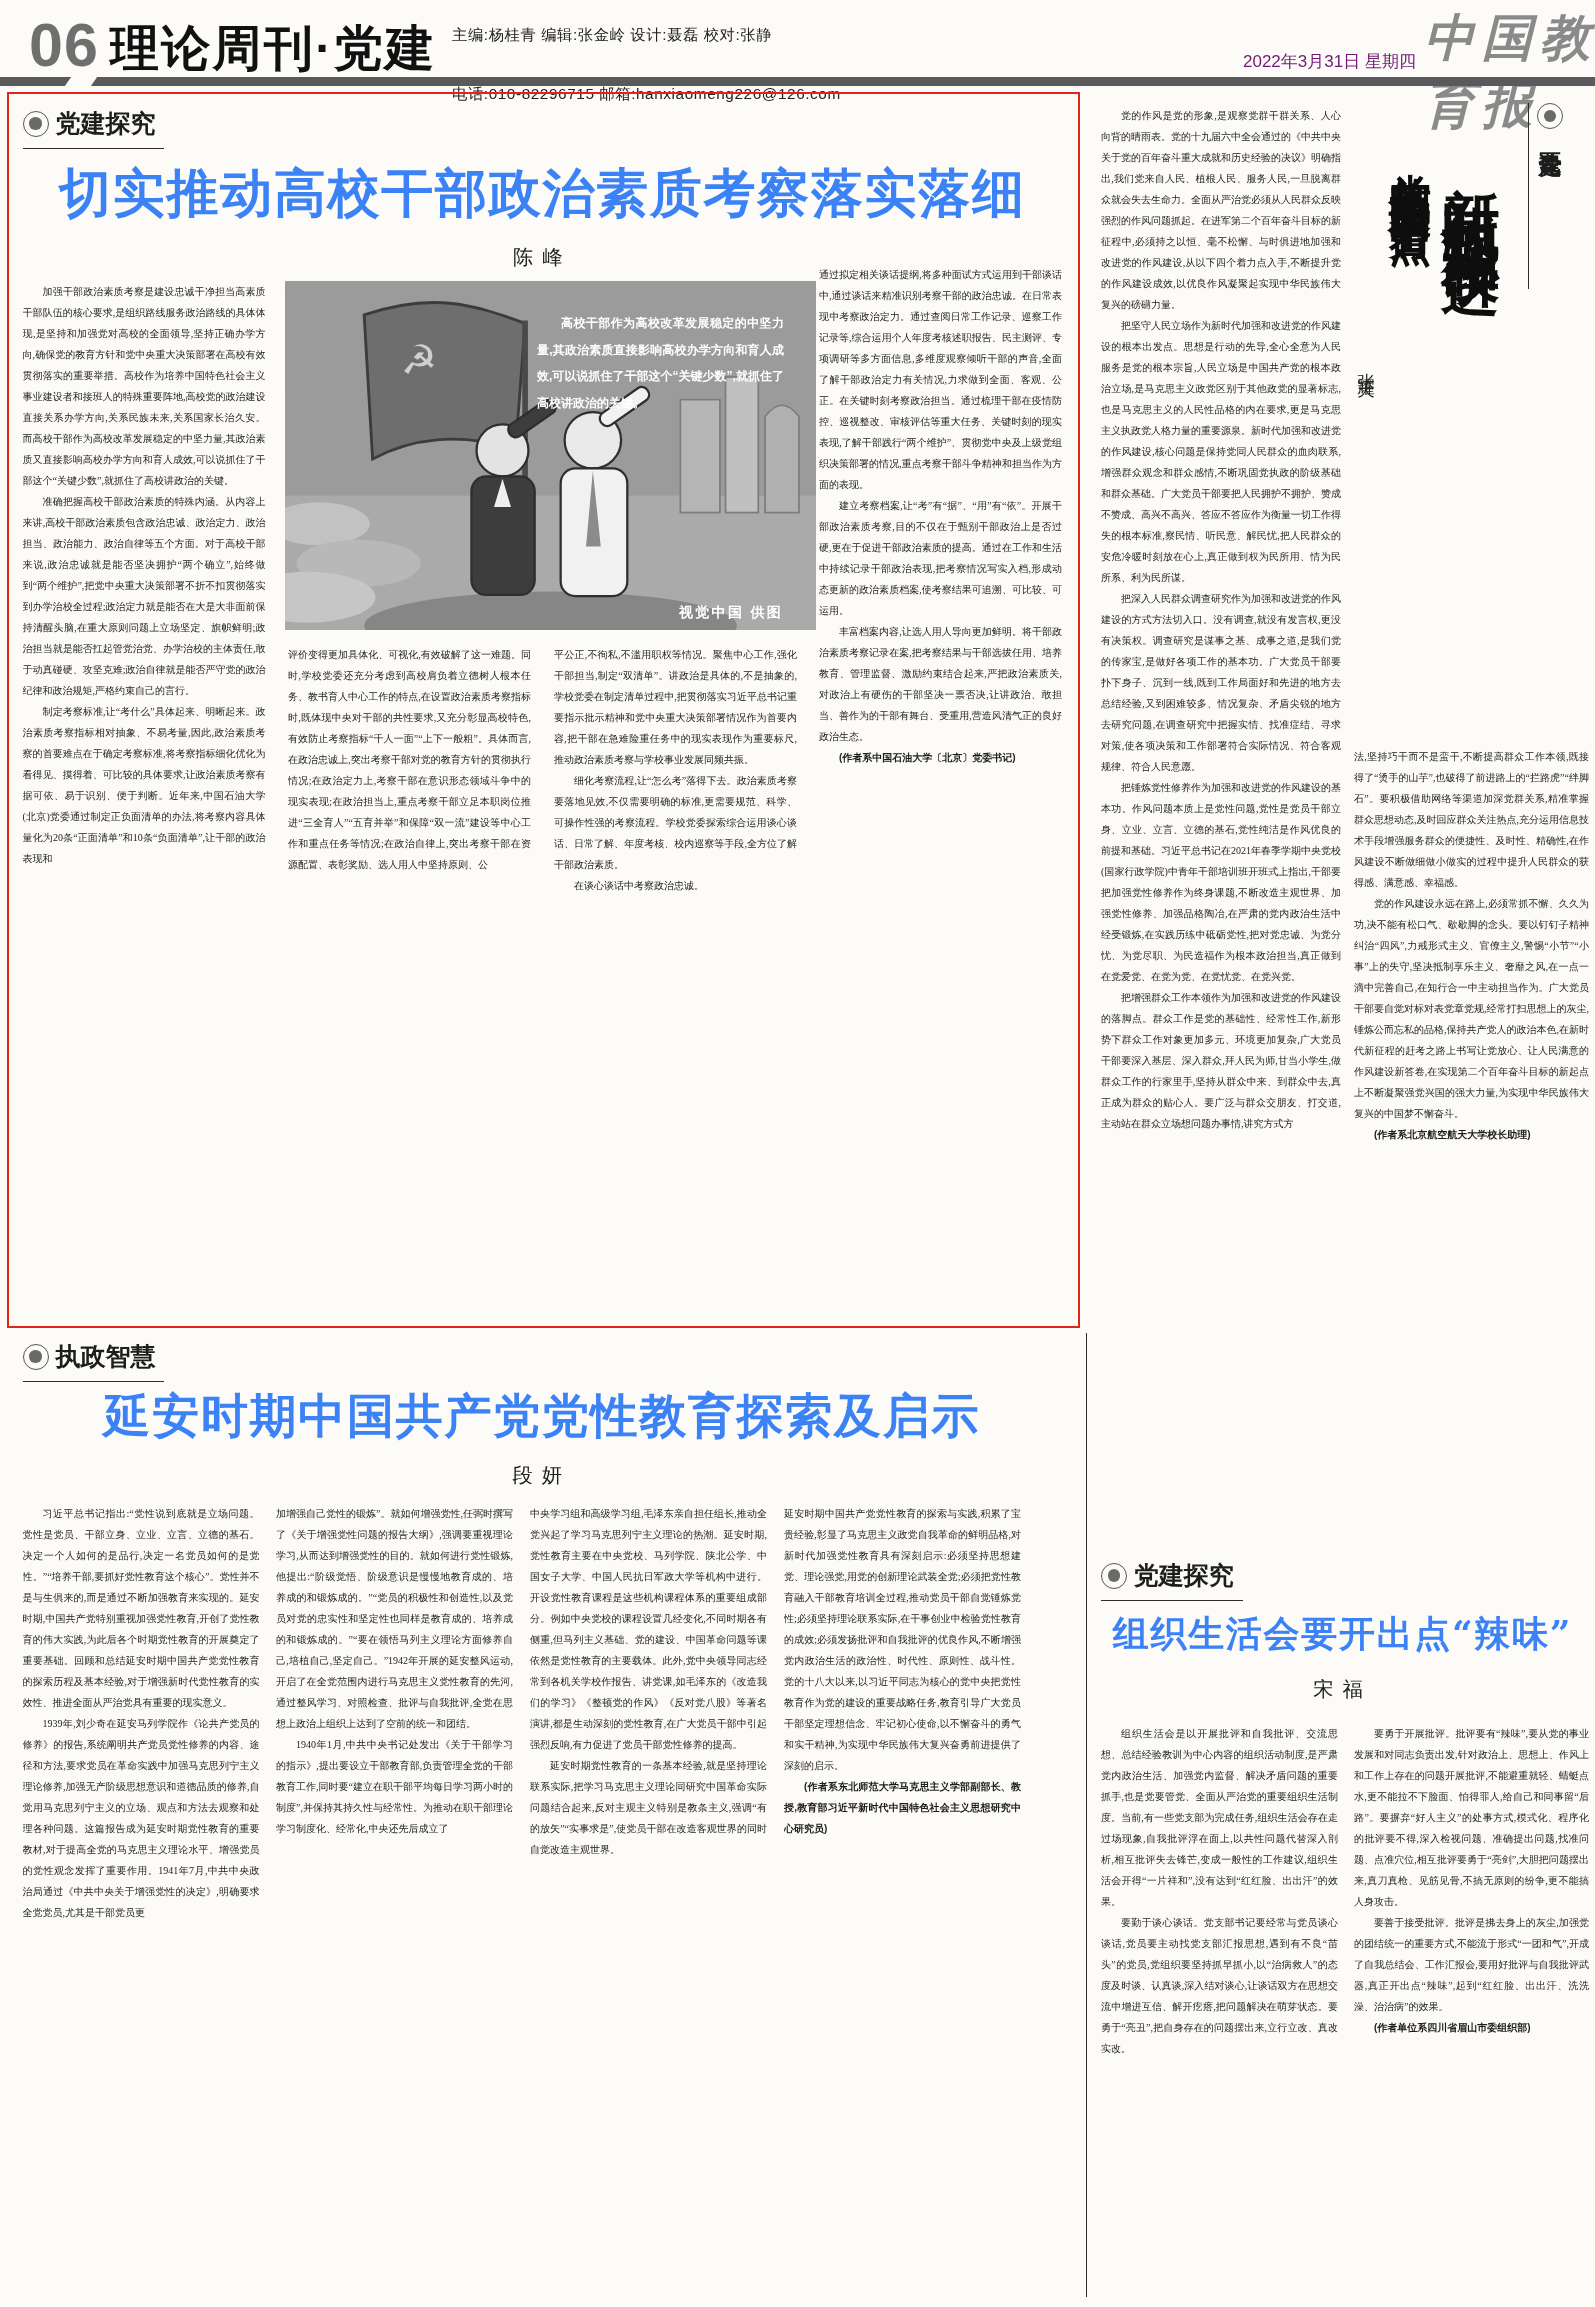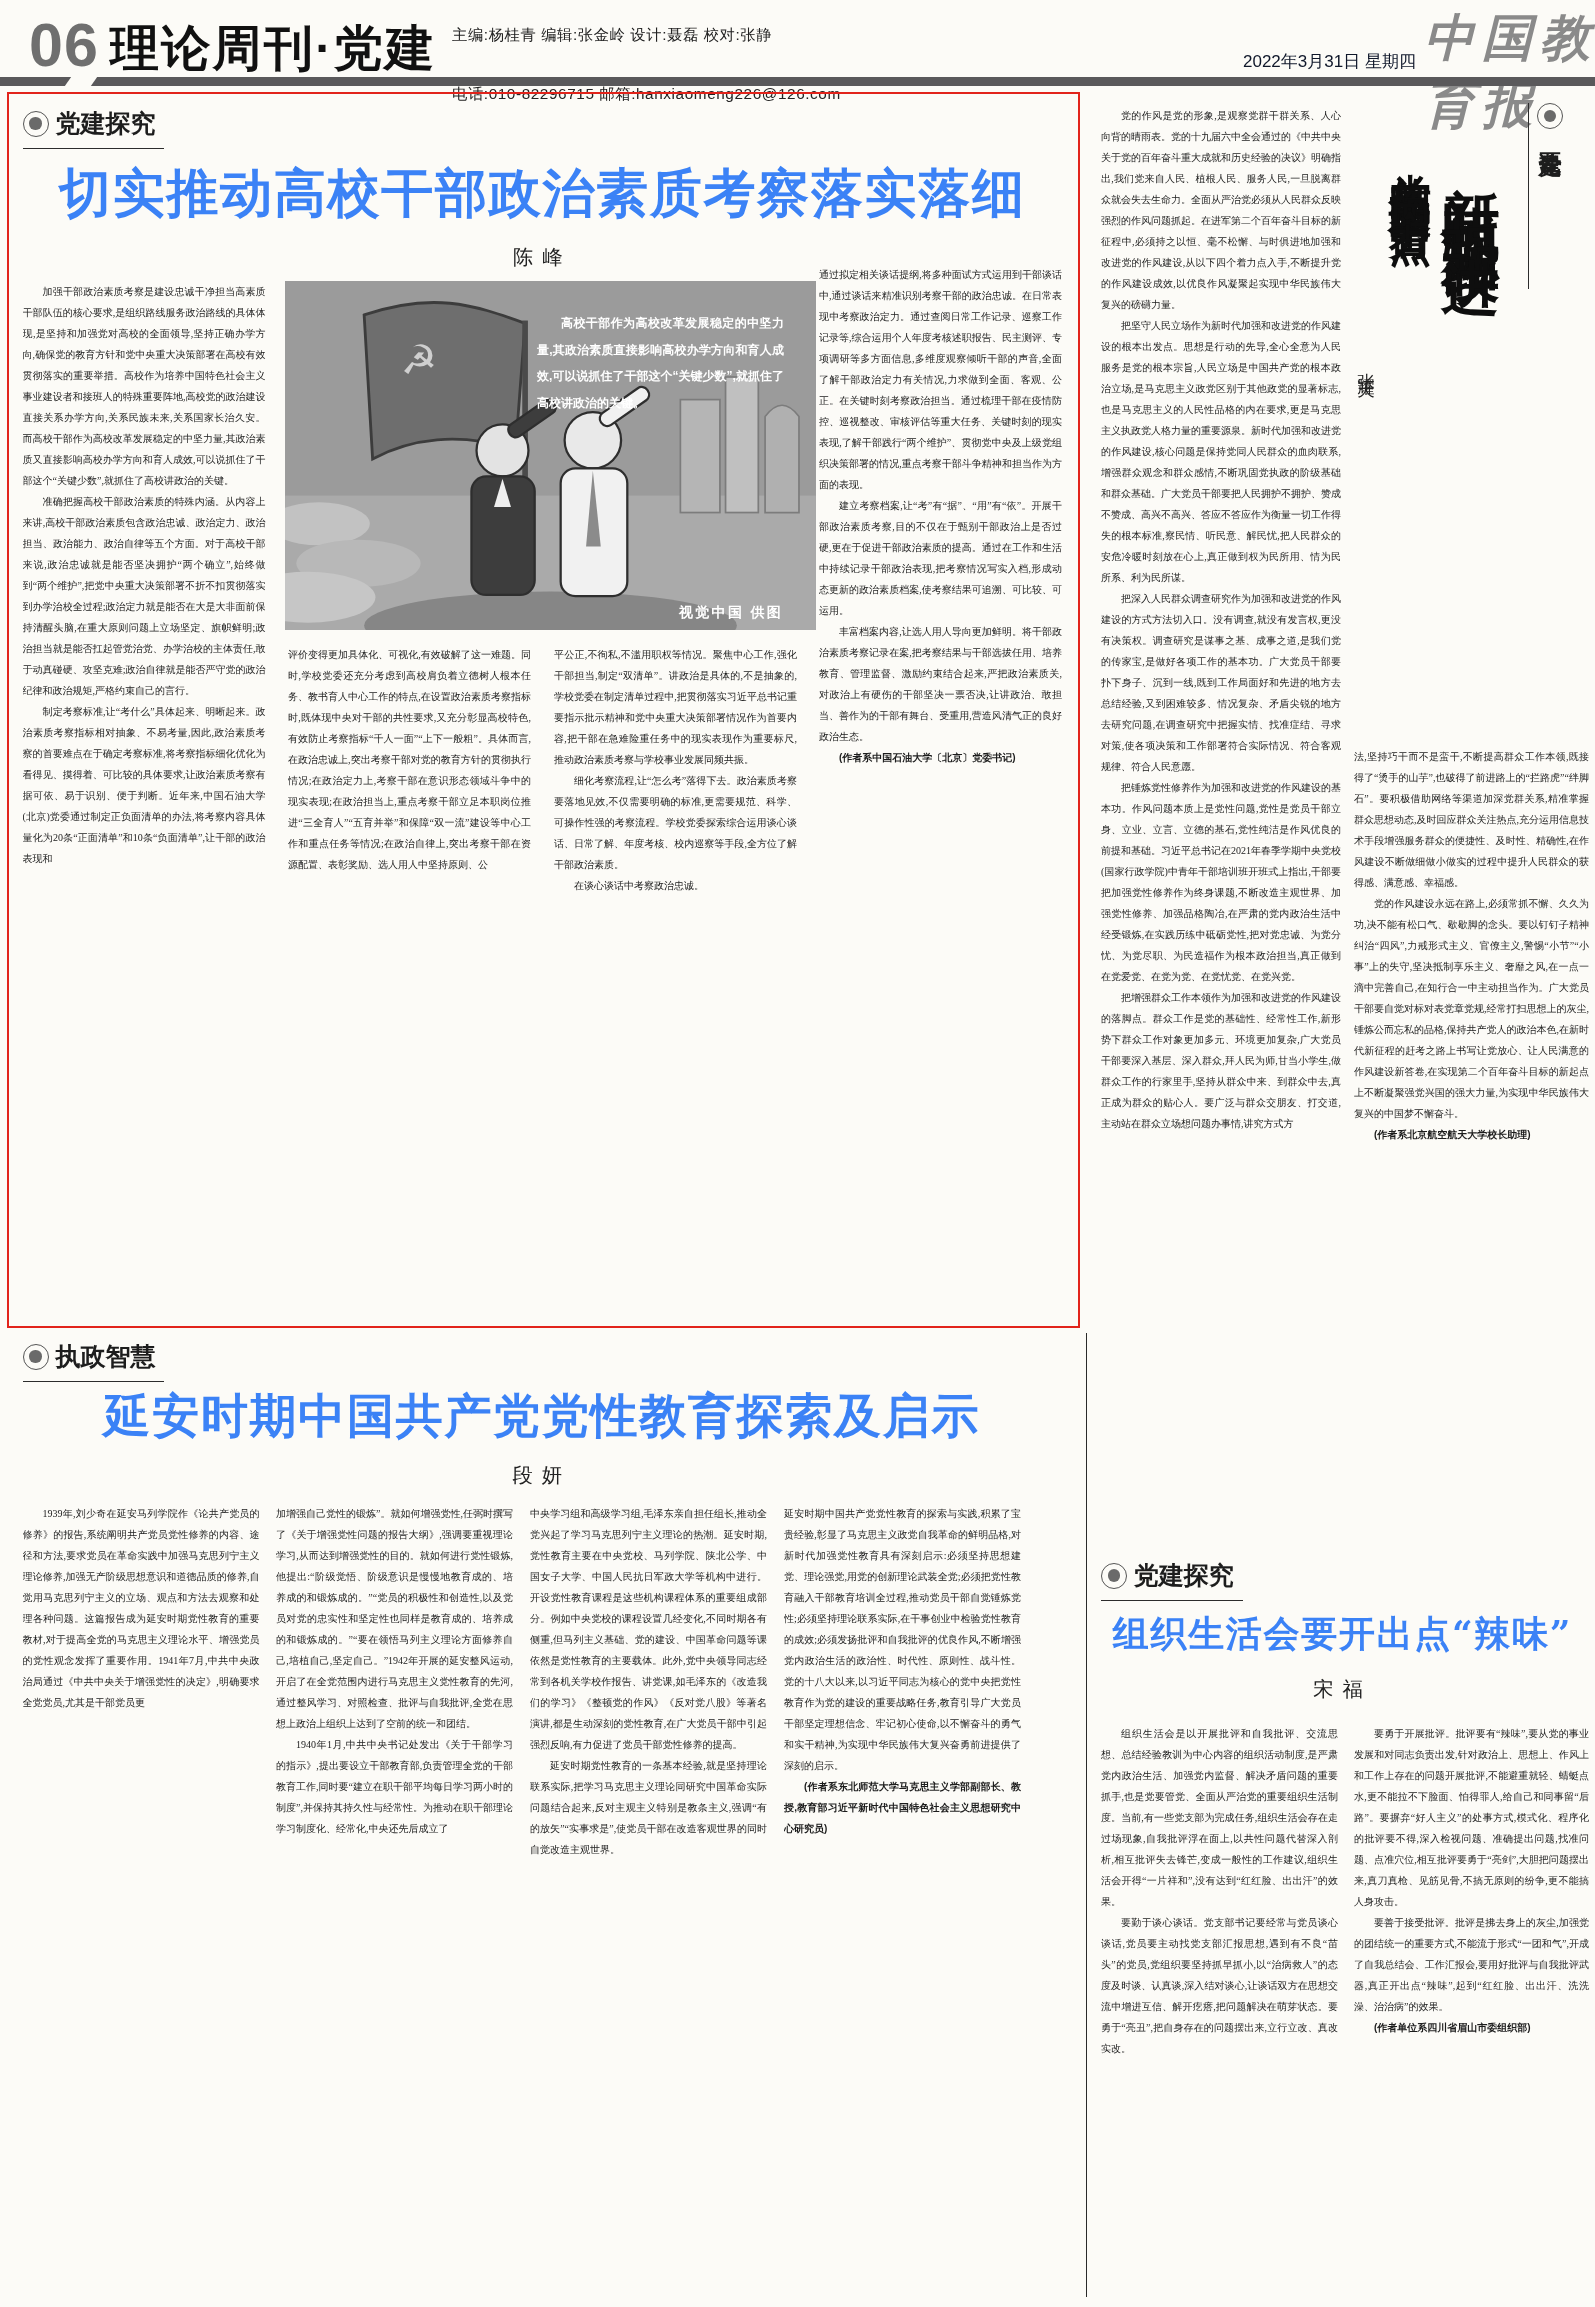--- a/index.html
+++ b/index.html
@@ -3,21 +3,21 @@
 <meta charset="utf-8">
 <style>
   html,body{margin:0;padding:0;background:#e8e6e0;}
   #page{position:relative;width:1596px;height:2307px;background:#fcfbf7;overflow:hidden;
         font-family:"Liberation Serif","DejaVu Serif",serif;color:#1c1c1c;padding-left:32px;}
   .abs{position:absolute;}
   
   .pageno{font-family:"Liberation Sans","DejaVu Sans",sans-serif;font-weight:bold;font-size:61px;color:#6f6f6f;letter-spacing:1.1px;}
   .section-title{font-family:"Liberation Sans","DejaVu Sans",sans-serif;font-weight:900;font-size:49px;color:#111;letter-spacing:2.3px;}
   .staff{font-family:"Liberation Sans","DejaVu Sans",sans-serif;font-size:15.3px;color:#222;letter-spacing:0.6px;}
-  .date{font-family:"Liberation Sans","DejaVu Sans",sans-serif;font-size:17px;color:#0f172a;}
+  .date{font-family:"Liberation Sans","DejaVu Sans",sans-serif;font-size:17px;color:#701a75;}
   .papername{font-family:"DejaVu Serif","Liberation Serif",serif;font-style:italic;font-weight:bold;font-size:50px;color:#8a8a8a;letter-spacing:8px;margin-left:28px;}
   .topbar{background:#5a595b;height:8.5px;left:0;right:0;top:77px;}
   .topbar-notch{left:68px;top:75px;width:26px;height:13px;background:#fcfbf7;transform:skewX(-35deg);}
   
   .redbox{left:6.8px;top:92px;width:1069px;height:1232px;border:2.3px solid #e2241b;}
   
   .h-label{display:inline-flex;align-items:center;gap:6.8px;font-family:"Liberation Sans","DejaVu Sans",sans-serif;
            font-weight:900;font-size:25px;color:#1d1d1d;border-bottom:1.7px solid #2c2c2c;padding:0 9px 8px 0;}
   .dot-icon{width:24px;height:24px;border:1.7px solid #555;border-radius:50%;display:inline-flex;align-items:center;justify-content:center;flex:none;}
   .dot-icon b{width:12.4px;height:12.4px;background:#6a6a6a;border-radius:50%;}
@@ -148,20 +148,21 @@
         <span class="dot-icon">
           <b></b>
         </span>
       <span>执政智慧</span>
       </span>
   </div>
   <div class="abs headline" style="left:6.8px;top:1385px;width:1070px;font-size:47px;">延安时期中国共产党党性教育探索及启示</div>
   <div class="abs byline" style="left:6.8px;top:1461px;width:1070px;">段妍</div>
 
   <div class="abs col" style="left:22.6px;top:1503px;width:237px;height:792px;">
+      <p>习近平总书记指出:“党性说到底就是立场问题。党性是党员、干部立身、立业、立言、立德的基石。决定一个人如何的是品行,决定一名党员如何的是党性。”“培养干部,要抓好党性教育这个核心”。党性并不是与生俱来的,而是通过不断加强教育来实现的。延安时期,中国共产党特别重视加强党性教育,开创了党性教育的伟大实践,为此后各个时期党性教育的开展奠定了重要基础。回顾和总结延安时期中国共产党党性教育的探索历程及基本经验,对于增强新时代党性教育的实效性、推进全面从严治党具有重要的现实意义。</p>
       <p>1939年,刘少奇在延安马列学院作《论共产党员的修养》的报告,系统阐明共产党员党性修养的内容、途径和方法,要求党员在革命实践中加强马克思列宁主义理论修养,加强无产阶级思想意识和道德品质的修养,自觉用马克思列宁主义的立场、观点和方法去观察和处理各种问题。这篇报告成为延安时期党性教育的重要教材,对于提高全党的马克思主义理论水平、增强党员的党性观念发挥了重要作用。1941年7月,中共中央政治局通过《中共中央关于增强党性的决定》,明确要求全党党员,尤其是干部党员更</p>
     </div>
   <div class="abs col" style="left:276px;top:1503px;width:237px;height:792px;">
       <p class="cont">加增强自己党性的锻炼”。就如何增强党性,任弼时撰写了《关于增强党性问题的报告大纲》,强调要重视理论学习,从而达到增强党性的目的。就如何进行党性锻炼,他提出:“阶级觉悟、阶级意识是慢慢地教育成的、培养成的和锻炼成的。”“党员的积极性和创造性,以及党员对党的忠实性和坚定性也同样是教育成的、培养成的和锻炼成的。”“要在领悟马列主义理论方面修养自己,培植自己,坚定自己。”1942年开展的延安整风运动,开启了在全党范围内进行马克思主义党性教育的先河,通过整风学习、对照检查、批评与自我批评,全党在思想上政治上组织上达到了空前的统一和团结。</p>
       <p>1940年1月,中共中央书记处发出《关于干部学习的指示》,提出要设立干部教育部,负责管理全党的干部教育工作,同时要“建立在职干部平均每日学习两小时的制度”,并保持其持久性与经常性。为推动在职干部理论学习制度化、经常化,中央还先后成立了</p>
     </div>
   <div class="abs col" style="left:530px;top:1503px;width:237px;height:792px;">
       <p class="cont">中央学习组和高级学习组,毛泽东亲自担任组长,推动全党兴起了学习马克思列宁主义理论的热潮。延安时期,党性教育主要在中央党校、马列学院、陕北公学、中国女子大学、中国人民抗日军政大学等机构中进行。开设党性教育课程是这些机构课程体系的重要组成部分。例如中央党校的课程设置几经变化,不同时期各有侧重,但马列主义基础、党的建设、中国革命问题等课依然是党性教育的主要载体。此外,党中央领导同志经常到各机关学校作报告、讲党课,如毛泽东的《改造我们的学习》《整顿党的作风》《反对党八股》等著名演讲,都是生动深刻的党性教育,在广大党员干部中引起强烈反响,有力促进了党员干部党性修养的提高。</p>
       <p>延安时期党性教育的一条基本经验,就是坚持理论联系实际,把学习马克思主义理论同研究中国革命实际问题结合起来,反对主观主义特别是教条主义,强调“有的放矢”“实事求是”,使党员干部在改造客观世界的同时自觉改造主观世界。</p>
     </div>

